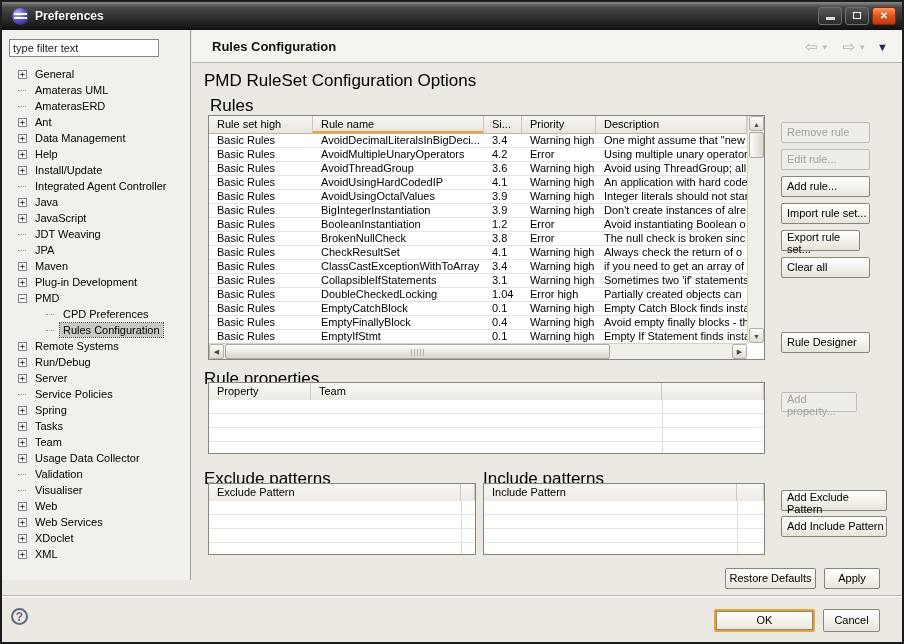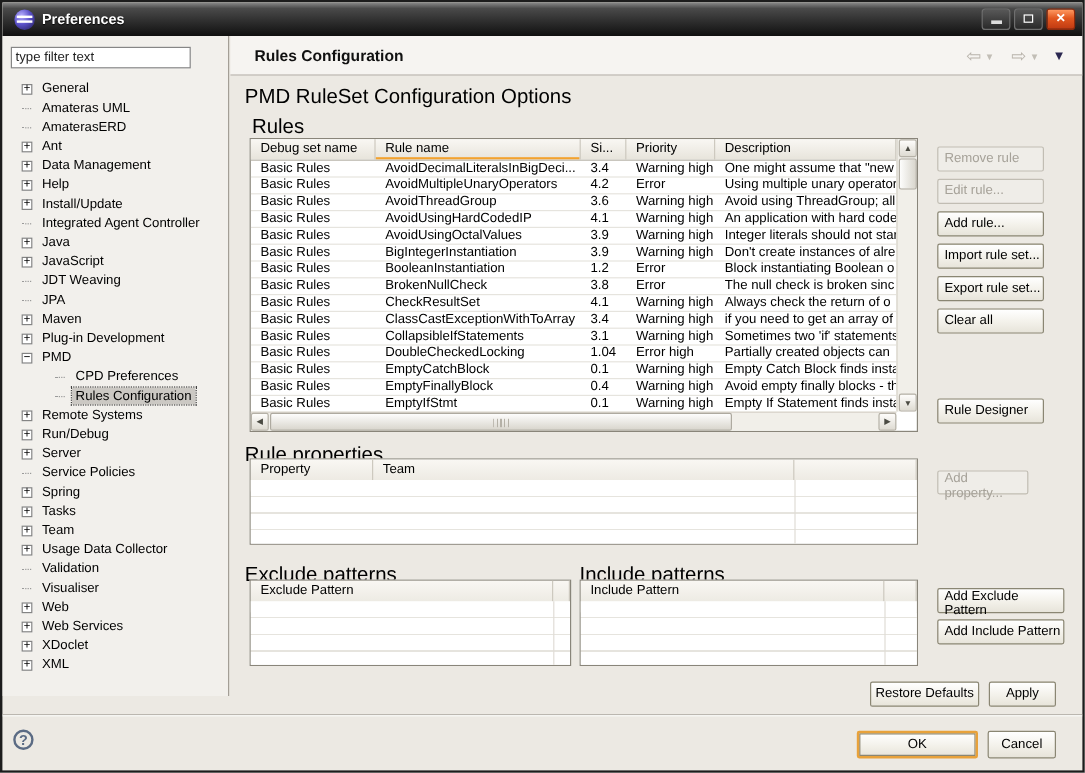--- a/index.html
+++ b/index.html
@@ -240,21 +240,21 @@
       <span class="caret">▼</span>
       <span class="viewmenu">▼</span>
     </span>
   </div>
 
   <div class="lbl" style="left:202px;top:69px;">PMD RuleSet Configuration Options</div>
   <div class="lbl" style="left:208px;top:94px;">Rules</div>
 
   <div class="rules-table">
     <div class="rt-header">
-        <span class="rt-h c0">Debug set name</span>
+        <span class="rt-h c0">Rule set high</span>
         <span class="rt-h c1 sorted">Rule name</span>
         <span class="rt-h c2">Si...</span>
         <span class="rt-h c3">Priority</span>
         <span class="rt-h c4">Description</span>
       </div>
     <div class="rt-body">
         <div class="rt-row">
           <span class="rt-c c0">Basic Rules</span>
           <span class="rt-c c1">AvoidDecimalLiteralsInBigDeci...</span>
           <span class="rt-c c2">3.4</span>
@@ -294,21 +294,21 @@
           <span class="rt-c c1">BigIntegerInstantiation</span>
           <span class="rt-c c2">3.9</span>
           <span class="rt-c c3">Warning high</span>
           <span class="rt-c c4">Don't create instances of alre</span>
         </div>
         <div class="rt-row">
           <span class="rt-c c0">Basic Rules</span>
           <span class="rt-c c1">BooleanInstantiation</span>
           <span class="rt-c c2">1.2</span>
           <span class="rt-c c3">Error</span>
-          <span class="rt-c c4">Block instantiating Boolean o</span>
+          <span class="rt-c c4">Avoid instantiating Boolean o</span>
         </div>
         <div class="rt-row">
           <span class="rt-c c0">Basic Rules</span>
           <span class="rt-c c1">BrokenNullCheck</span>
           <span class="rt-c c2">3.8</span>
           <span class="rt-c c3">Error</span>
           <span class="rt-c c4">The null check is broken sinc</span>
         </div>
         <div class="rt-row">
           <span class="rt-c c0">Basic Rules</span>
@@ -369,21 +369,21 @@
       <span class="sb-btn h-left">◀</span>
       <span class="h-thumb"></span>
       <span class="sb-btn h-right">▶</span>
     </div>
   </div>
 
   <button class="btn disabled" style="left:779px;top:120px;width:89px;">Remove rule</button>
   <button class="btn disabled" style="left:779px;top:147px;width:89px;">Edit rule...</button>
   <button class="btn" style="left:779px;top:174px;width:89px;">Add rule...</button>
   <button class="btn" style="left:779px;top:201px;width:89px;">Import rule set...</button>
-  <button class="btn" style="left:779px;top:228px;width:89px;">Export rule set...</button>
+  <button class="btn" style="left:779px;top:228px;width:79px;">Export rule set...</button>
   <button class="btn" style="left:779px;top:255px;width:89px;">Clear all</button>
   <button class="btn" style="left:779px;top:330px;width:89px;">Rule Designer</button>
 
   <div class="lbl" style="left:202px;top:367px;">Rule properties</div>
   <div class="mini-table" style="left:206px;top:380px;width:557px;height:72px;">
     <div class="mt-header">
       <span class="mt-h" style="width:102px;">Property</span>
       <span class="mt-h" style="width:351px;">Team</span>
       <span class="mt-h" style="flex:1;"></span>
     </div>

